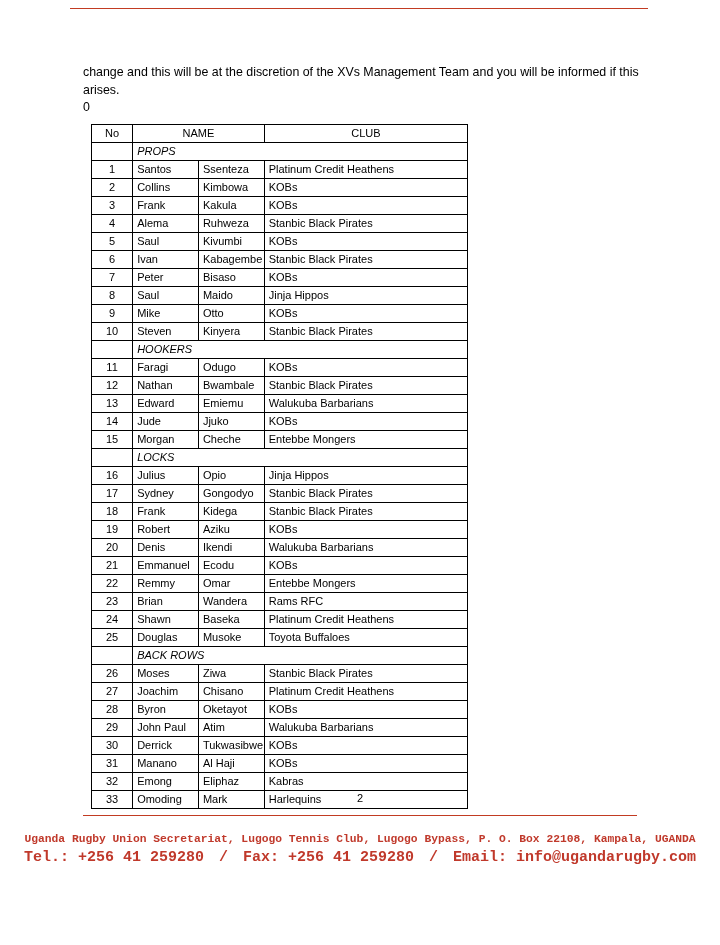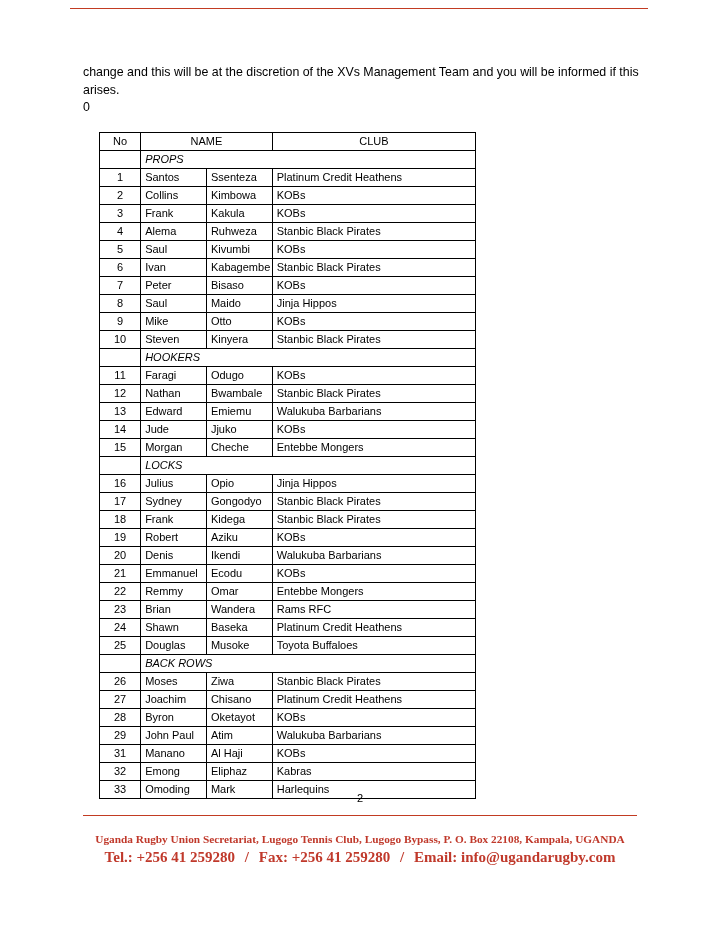--- a/index.html
+++ b/index.html
@@ -46,21 +46,21 @@
   }
   .zero-line {
     font-size: 12.4px;
     line-height: 1.25;
     margin: 1px 0 3px 0;
   }
   table.roster {
     border-collapse: collapse;
     width: 377px;
     table-layout: fixed;
-    margin: 16px;
+    margin: 8px;
   }
   table.roster td, table.roster th {
     border: 1px solid #000000;
     font-size: 11px;
     font-weight: normal;
     padding: 2px 4px;
     height: 13px;
     vertical-align: middle;
     text-align: left;
     font-family: "Liberation Sans", sans-serif;
@@ -99,21 +99,21 @@
     height: 1px;
     background: #c23b22;
   }
   .footer {
     position: absolute;
     left: 0;
     top: 831px;
     width: 720px;
     text-align: center;
     color: #c0392b;
-    font-family: Liberation Serif, serif;
+    font-family: Liberation Mono, monospace;
     font-weight: bold;
     font-size: 11.3px;
     line-height: 1.45;
   }
   .footer .line2 {
     font-size: 15px;
   }
   .footer .sep {
     display: inline-block;
     padding: 0 6px;
@@ -326,20 +326,26 @@
           <td class="col-no">28</td>
           <td class="col-first">Byron</td>
           <td class="col-last">Oketayot</td>
           <td class="col-club">KOBs</td>
         </tr>
         <tr>
           <td class="col-no">29</td>
           <td class="col-first">John Paul</td>
           <td class="col-last">Atim</td>
           <td class="col-club">Walukuba Barbarians</td>
+        </tr>
+        <tr>
+          <td class="col-no">30</td>
+          <td class="col-first">Derrick</td>
+          <td class="col-last">Tukwasibwe</td>
+          <td class="col-club">KOBs</td>
         </tr>
         <tr>
           <td class="col-no">31</td>
           <td class="col-first">Manano</td>
           <td class="col-last">Al Haji</td>
           <td class="col-club">KOBs</td>
         </tr>
         <tr>
           <td class="col-no">32</td>
           <td class="col-first">Emong</td>

